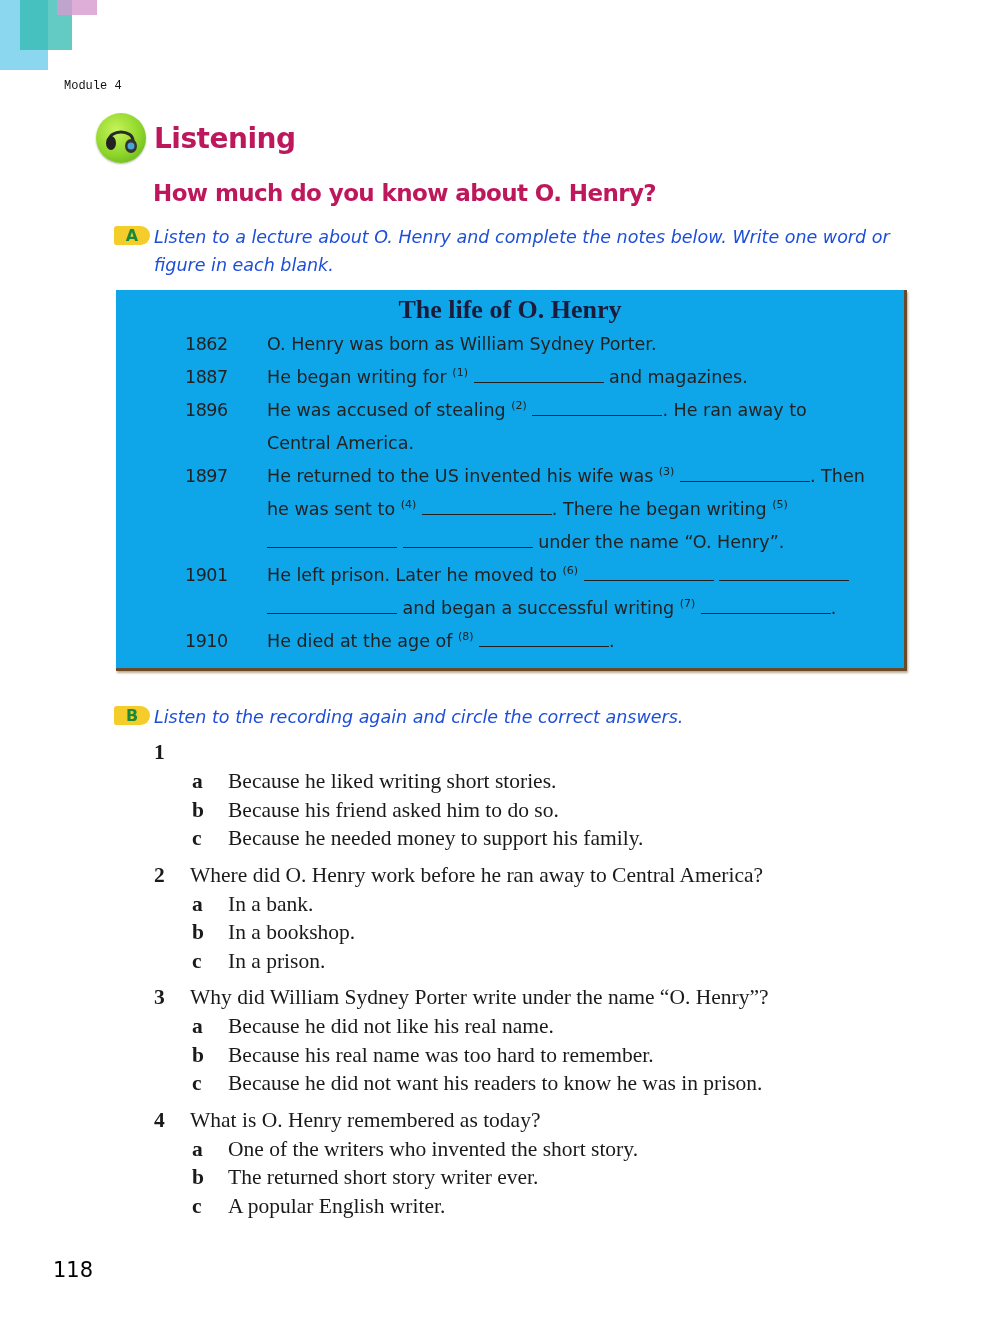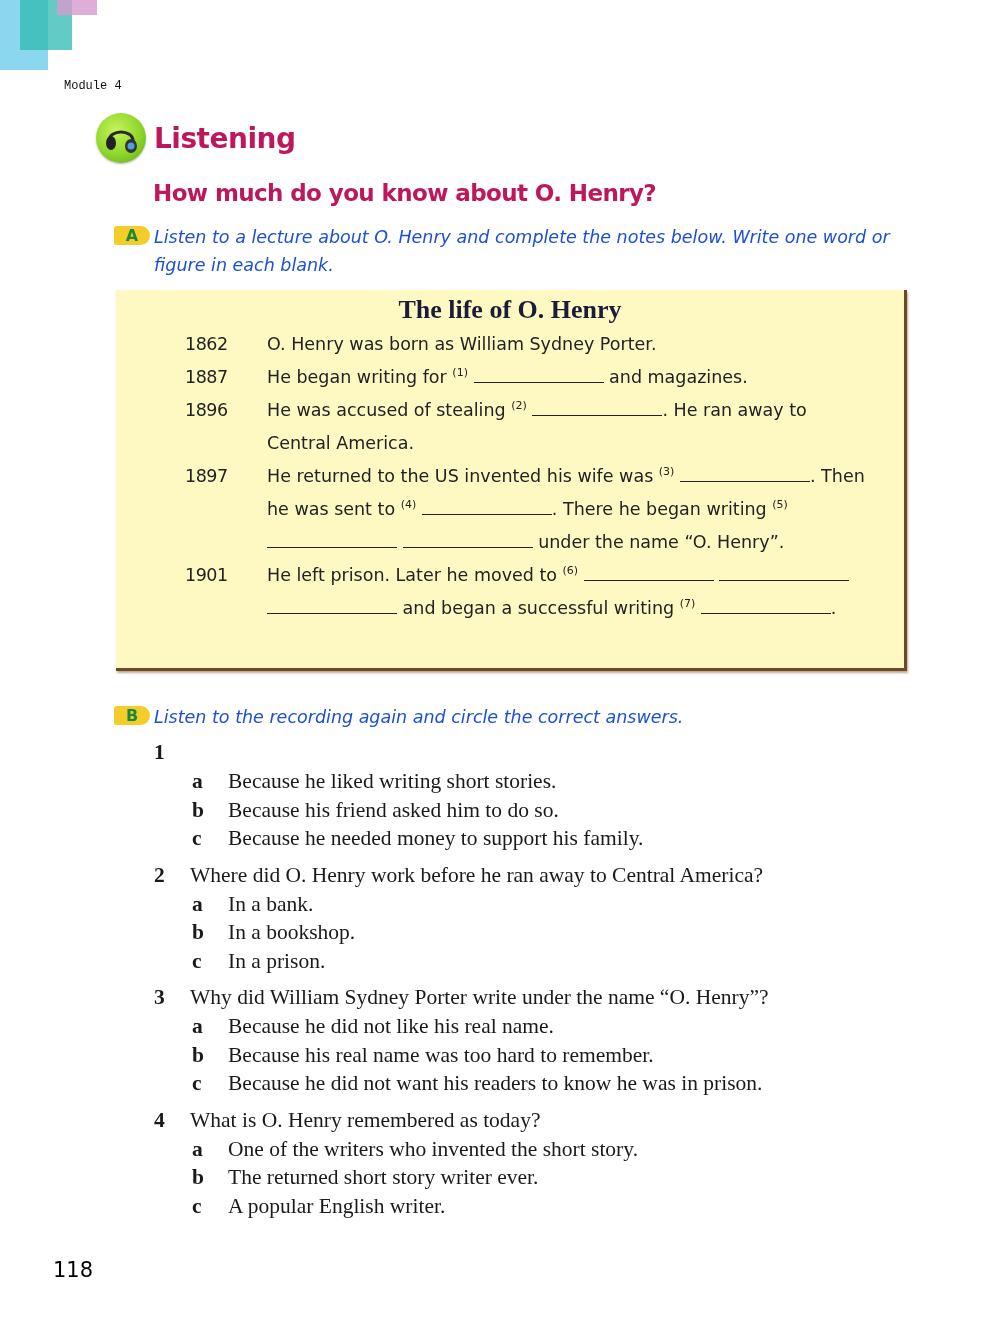--- a/index.html
+++ b/index.html
@@ -41,21 +41,21 @@
       font-family: "DejaVu Sans", sans-serif; font-weight: bold; font-size: 16px;
       color: #1a8a3a; text-align: center; line-height: 19px; margin-top: 3px; flex: none;
     }
     .instruction-text {
       margin-left: 4px; font-family: "DejaVu Sans", sans-serif; font-style: italic;
       font-size: 17.5px; line-height: 28px; color: #1d4ed8; width: 760px;
     }
     
     .notes-box {
       position: absolute; left: 116px; top: 290px; width: 788px; height: 378px;
-      background: #fef9c3;
+      background: #0ea5e9;
       border-right: 3px solid #6b4a2a;
       border-bottom: 3px solid #6b4a2a;
       box-shadow: 1px 2px 2px rgba(120,90,40,.5);
     }
     .notes-title {
       position: absolute; left: 0; right: 0; top: 5px; text-align: center;
       font-family: "Liberation Serif", serif; font-weight: bold; font-size: 26px; color: #1c1c3a;
     }
     .notes-rows { position: absolute; left: 34px; top: 38px; width: 720px; }
     .note-row { display: flex; font-family: "DejaVu Sans", sans-serif; font-size: 17.5px; line-height: 33px; color: #222; margin-left: 35px; }
@@ -119,20 +119,24 @@
         <div class="note-text"><span>He was accused of stealing </span><sup>(2)</sup> <span class="blank"></span><span>. He ran away to Central America.</span></div>
       </div>
       <div class="note-row">
         <div class="note-year">1897</div>
         <div class="note-text"><span>He returned to the US invented his wife was </span><sup>(3)</sup> <span class="blank"></span><span>. Then he was sent to </span><sup>(4)</sup> <span class="blank"></span><span>. There he began writing </span><sup>(5)</sup> <span class="blank"></span> <span class="blank"></span><span> under the name “O. Henry”.</span></div>
       </div>
       <div class="note-row">
         <div class="note-year">1901</div>
         <div class="note-text"><span>He left prison. Later he moved to </span><sup>(6)</sup> <span class="blank"></span> <span class="blank"></span> <span class="blank"></span><span> and began a successful writing </span><sup>(7)</sup> <span class="blank"></span><span>.</span></div>
       </div>
+      <div class="note-row">
+        <div class="note-year">1910</div>
+        <div class="note-text"><span>He died at the age of </span><sup>(8)</sup> <span class="blank"></span><span>.</span></div>
+      </div>
     </div>
 </div>
 
 <div class="instruction" style="top:703px">
   <div class="badge">B</div>
   <div class="instruction-text">Listen to the recording again and circle the correct answers.</div>
 </div>
 
 <div class="questions" id="questions">
     <div class="question">

